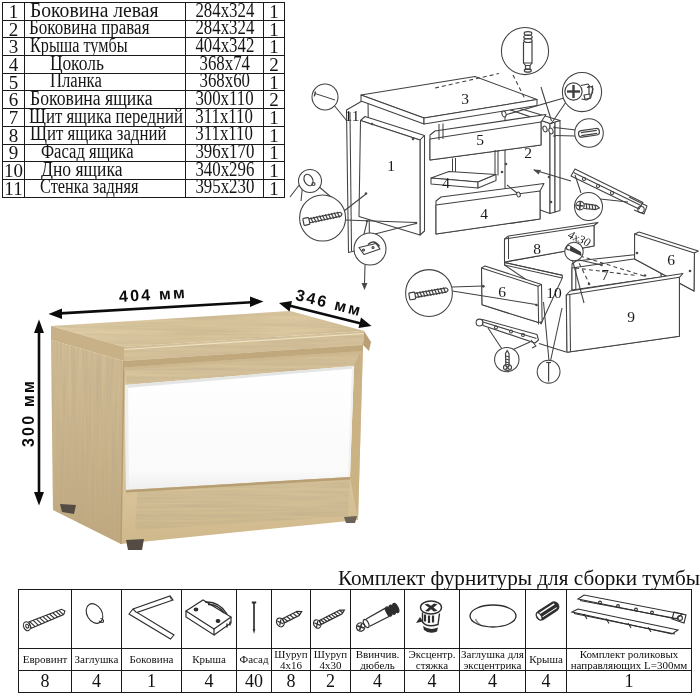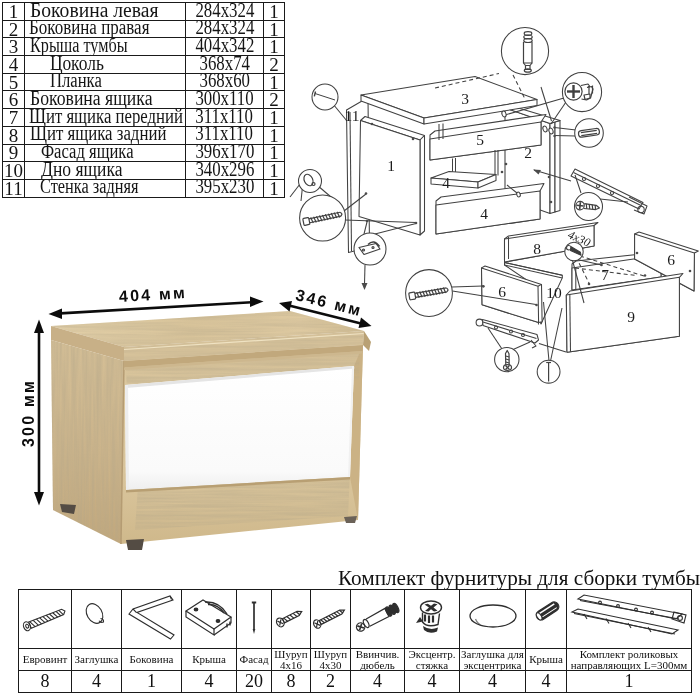--- a/index.html
+++ b/index.html
@@ -582,21 +582,21 @@
         <td>Эксцентр.<br>стяжка</td>
 <td>Заглушка для<br>эксцентрика</td>
         <td>Крыша</td>
         <td>Комплект роликовых<br>направляющих L=300мм</td>
 </tr>
 <tr class="cnt">
 <td>8</td>
         <td>4</td>
         <td>1</td>
         <td>4</td>
-        <td>20</td>
+        <td>40</td>
         <td>8</td>
         <td>2</td>
         <td>4</td>
         <td>4</td>
         <td>4</td>
         <td>4</td>
         <td>1</td>
 </tr>
 </tbody>
   </table>

